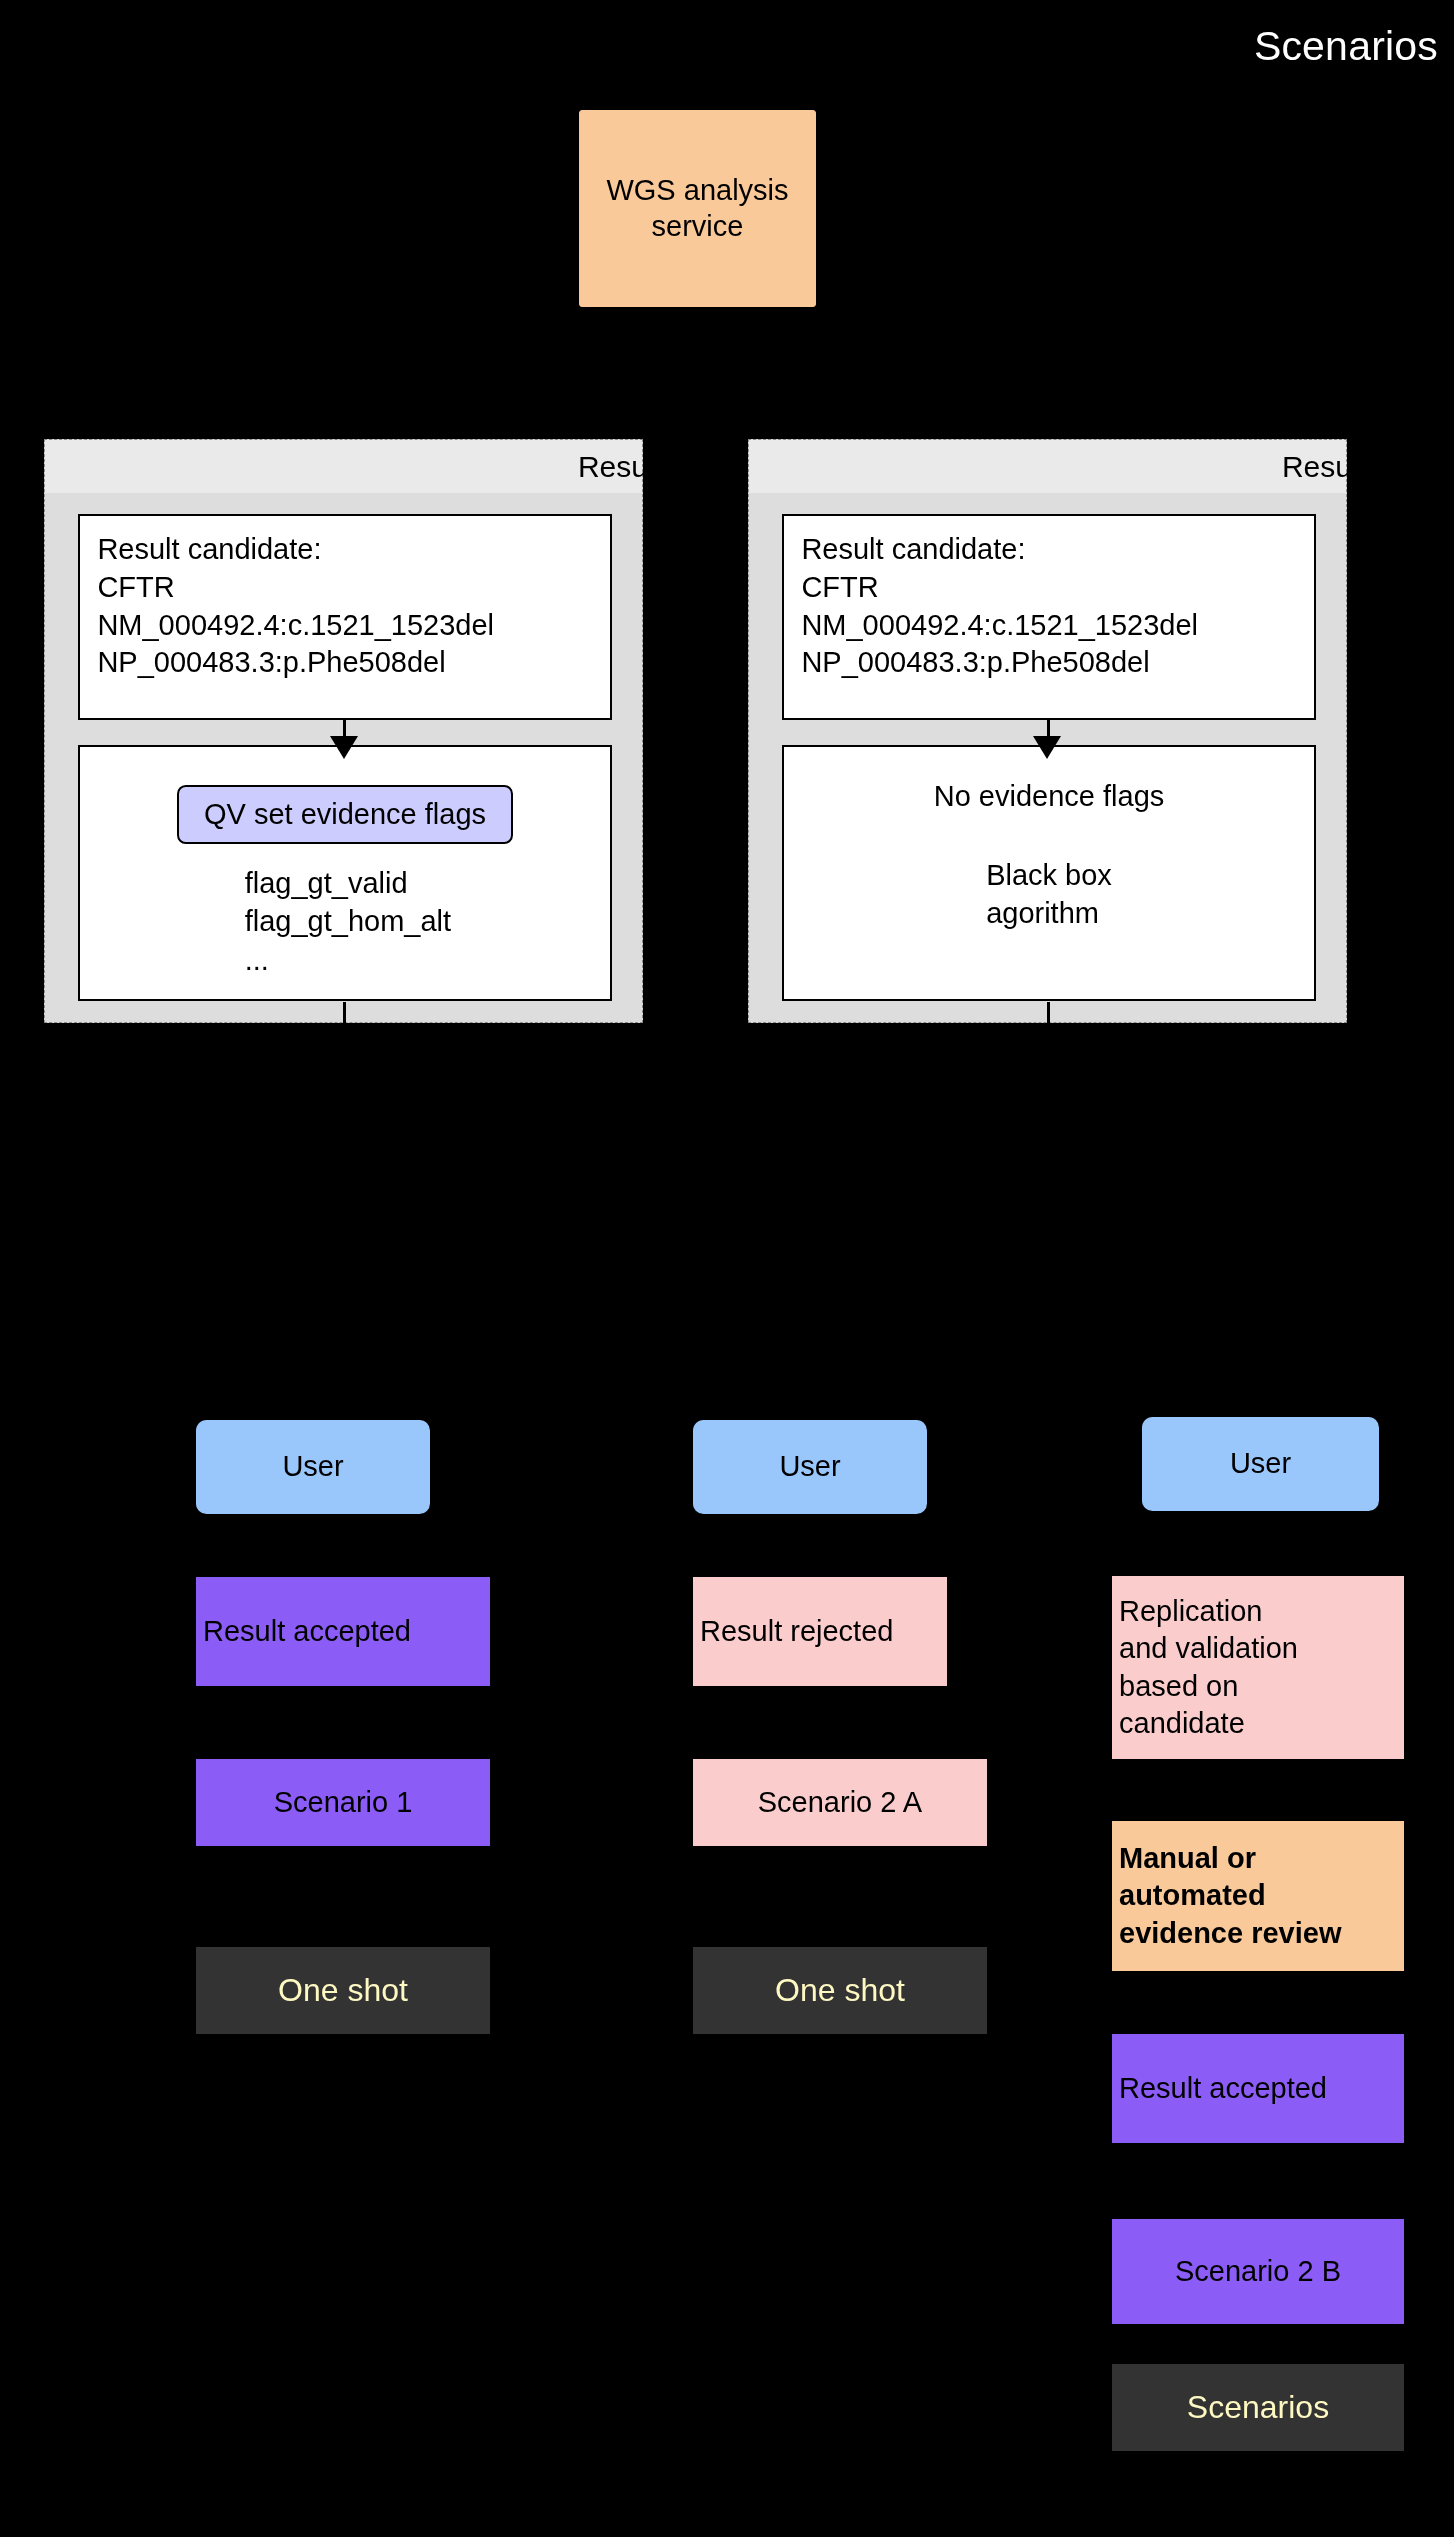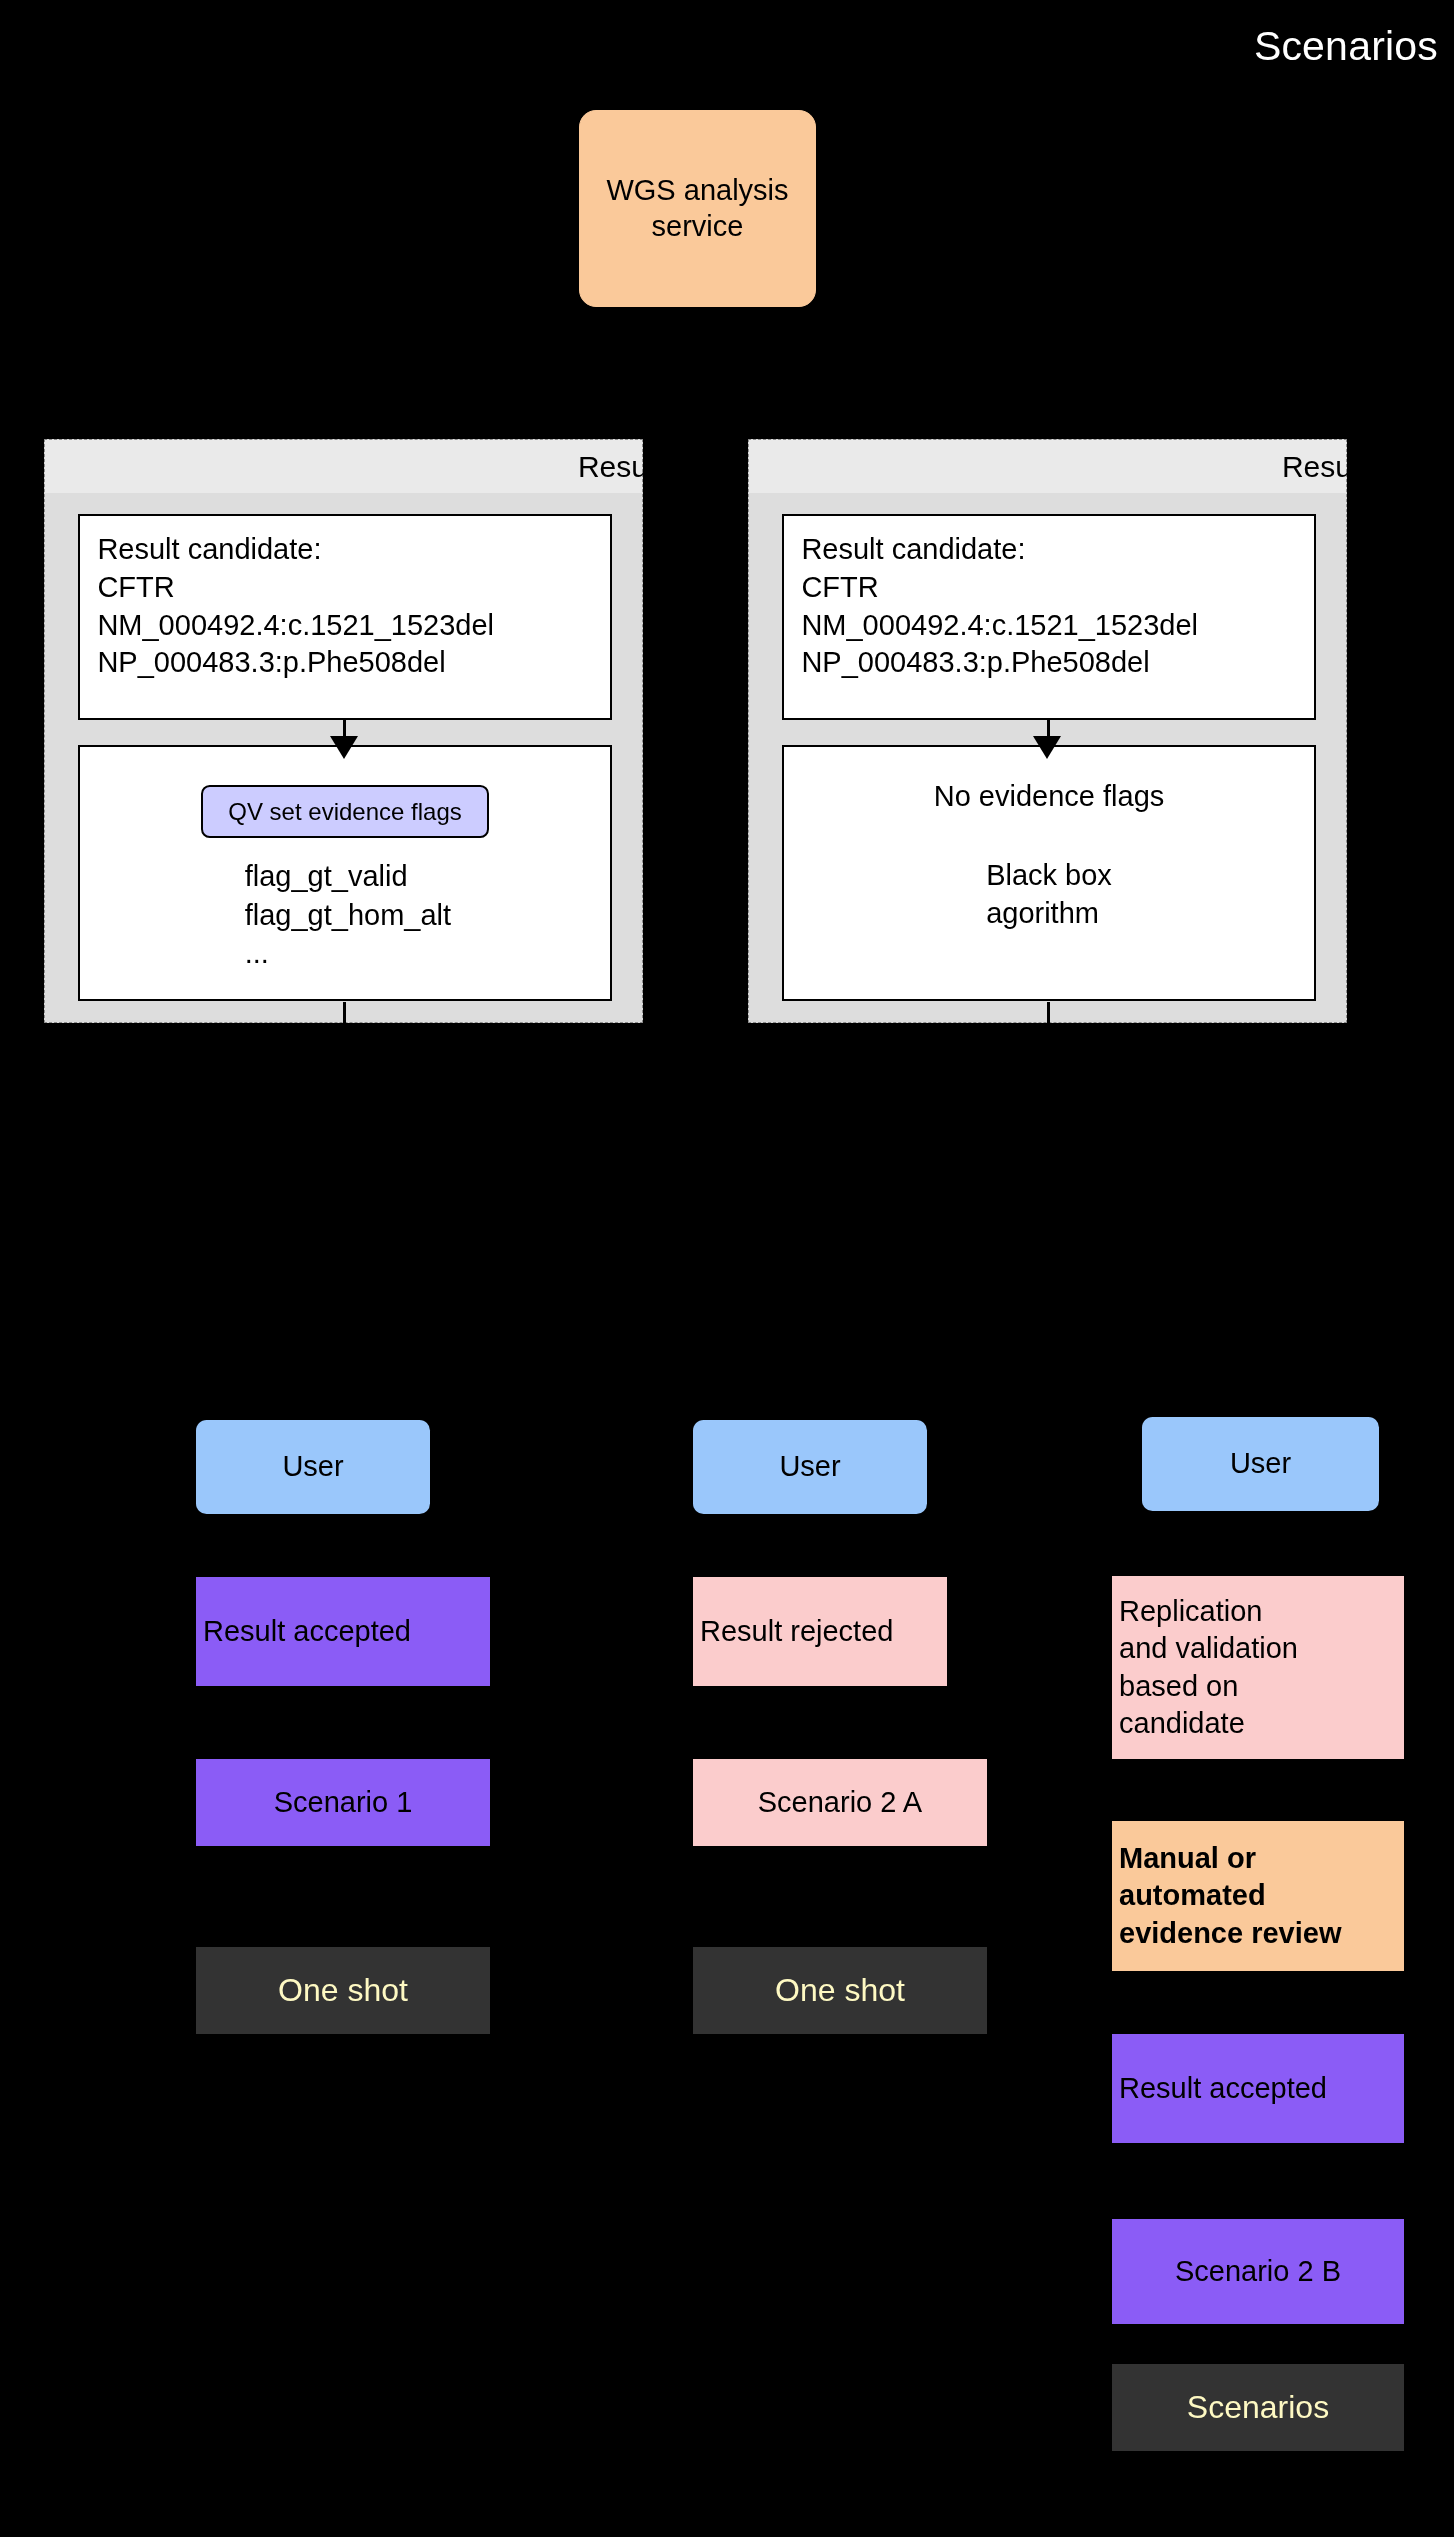--- a/index.html
+++ b/index.html
@@ -17,21 +17,21 @@
     white-space:nowrap;
   }
 
   
   .node{
     display:flex;align-items:center;justify-content:center;
     text-align:center;color:#000;line-height:1.22;
   }
   #wgs{
     left:579px;top:110px;width:237px;height:197px;
-    background:#FAC99A;border:1px solid #FAC99A;border-radius:17px;
+    background:#FAC99A;border:1px solid #FAC99A;border-radius:3px;
     font-size:29px;
   }
 
   
   .group{
     background:#DDDDDD;border:1.9px dashed #8c8c8c;
   }
   .group-header{
     position:absolute;left:0;top:0;right:0;height:53px;
     background:#EAEAEA;
@@ -57,21 +57,21 @@
     font-size:29px;color:#000;line-height:1.30;
   }
 
   
   .cand{left:33px;top:74px;width:534px;height:206px;}
   
   .evid{left:33px;top:305px;width:534px;height:256px;}
 
   .qv-chip{
     background:#CCCCFF;border:2.9px solid #000;border-radius:8.7px;
-    font-size:24px;color:#000;padding:8.7px 25px;margin:15.4px 0 5.8px 0;
+    font-size:29px;color:#000;padding:8.7px 25px;margin:15.4px 0 5.8px 0;
     display:inline-block;white-space:nowrap;
   }
   .flag-list{
     font-size:29px;color:#000;line-height:1.33;text-align:left;
     margin-top:13.5px;padding-left:5.8px;white-space:pre-line;
   }
   .noflag-title{margin-top:7.7px;font-size:29px;}
   .blackbox{
     margin-top:42px;font-size:29px;text-align:left;white-space:pre-line;
     align-self:center;

